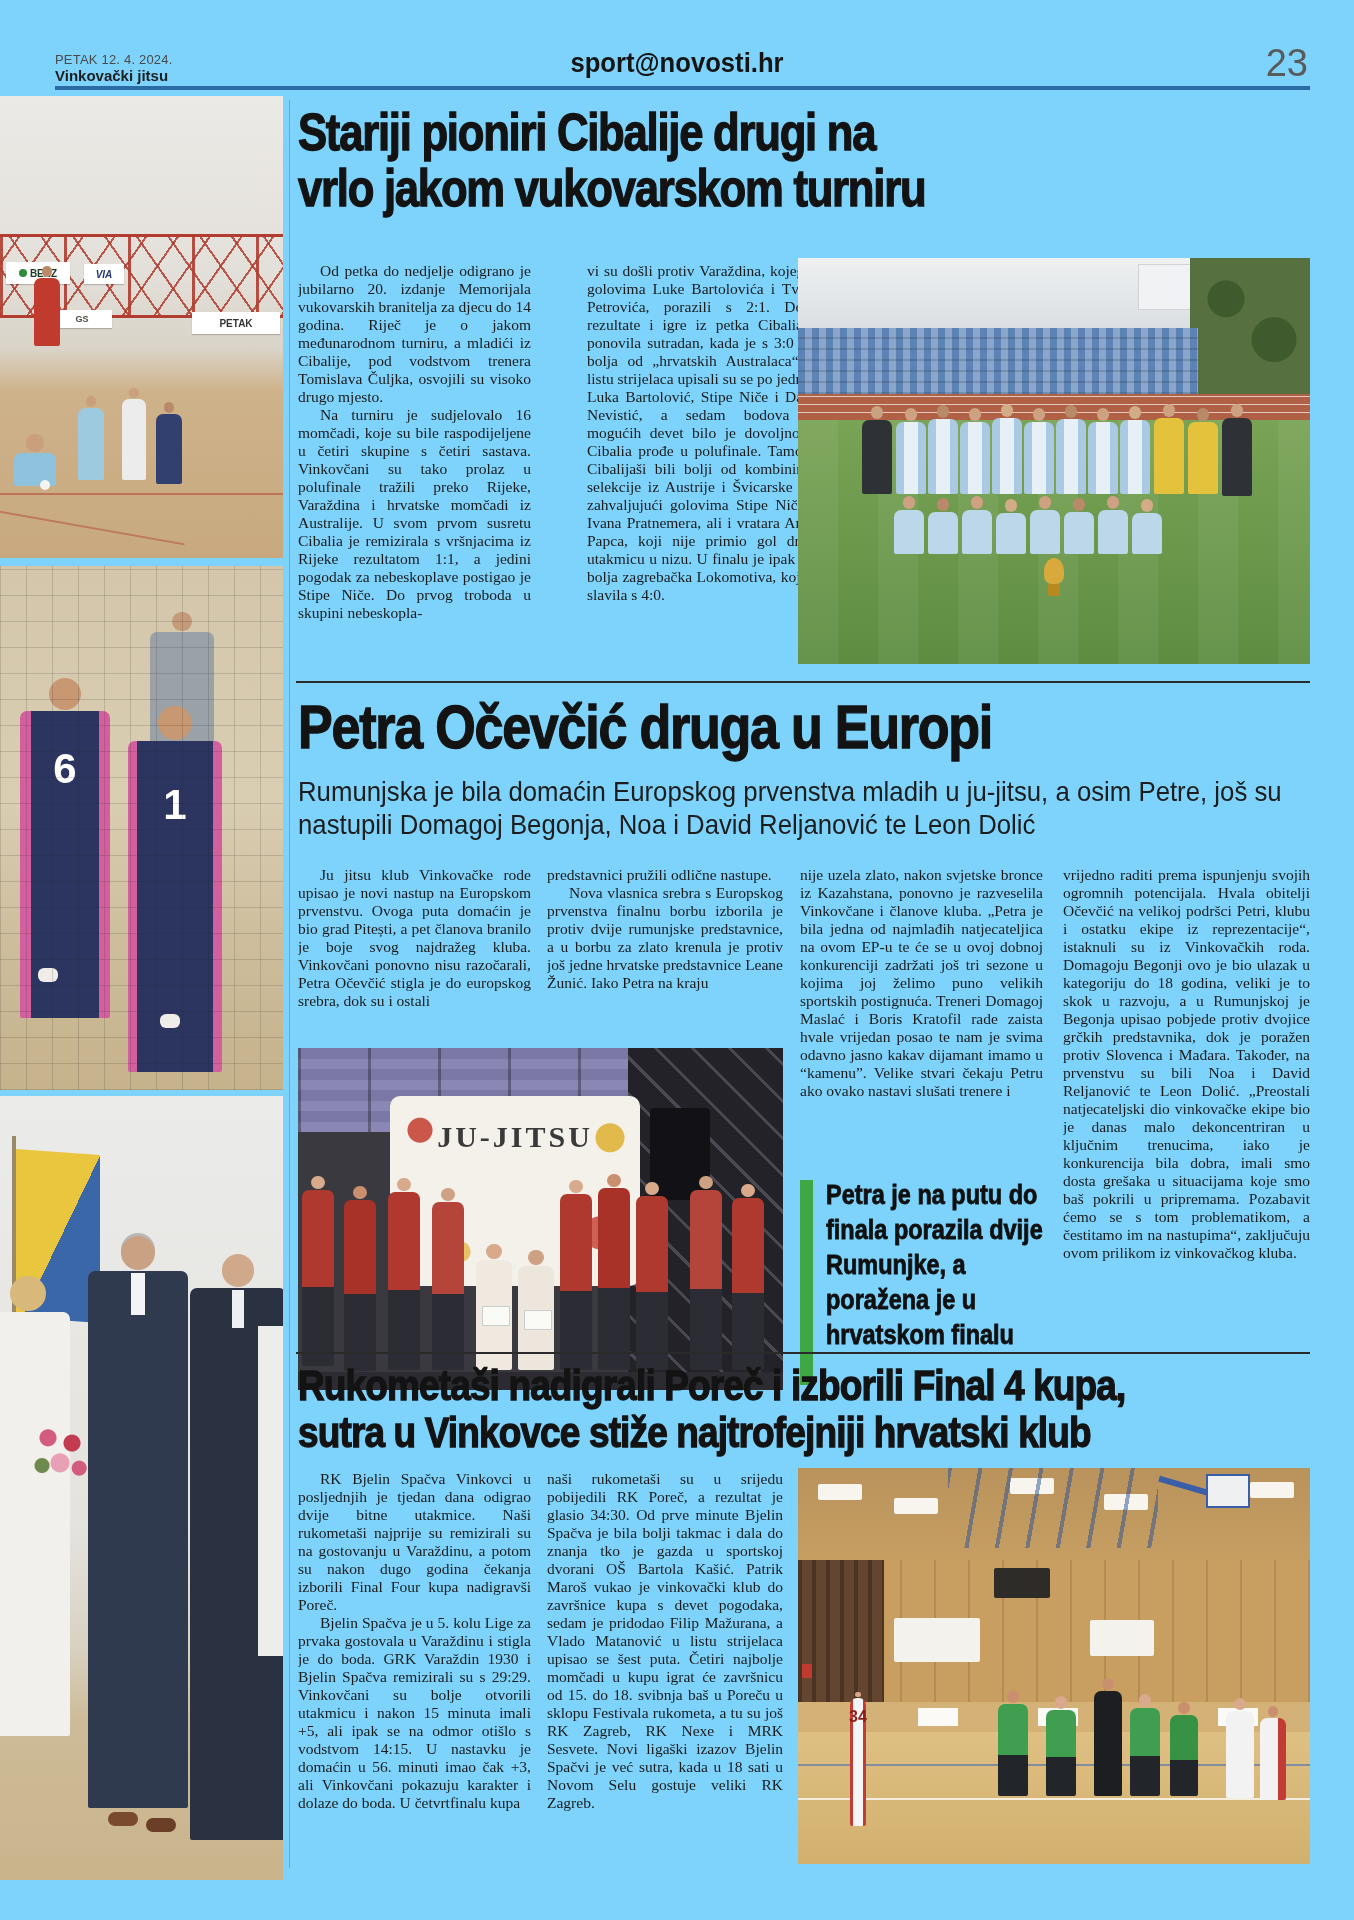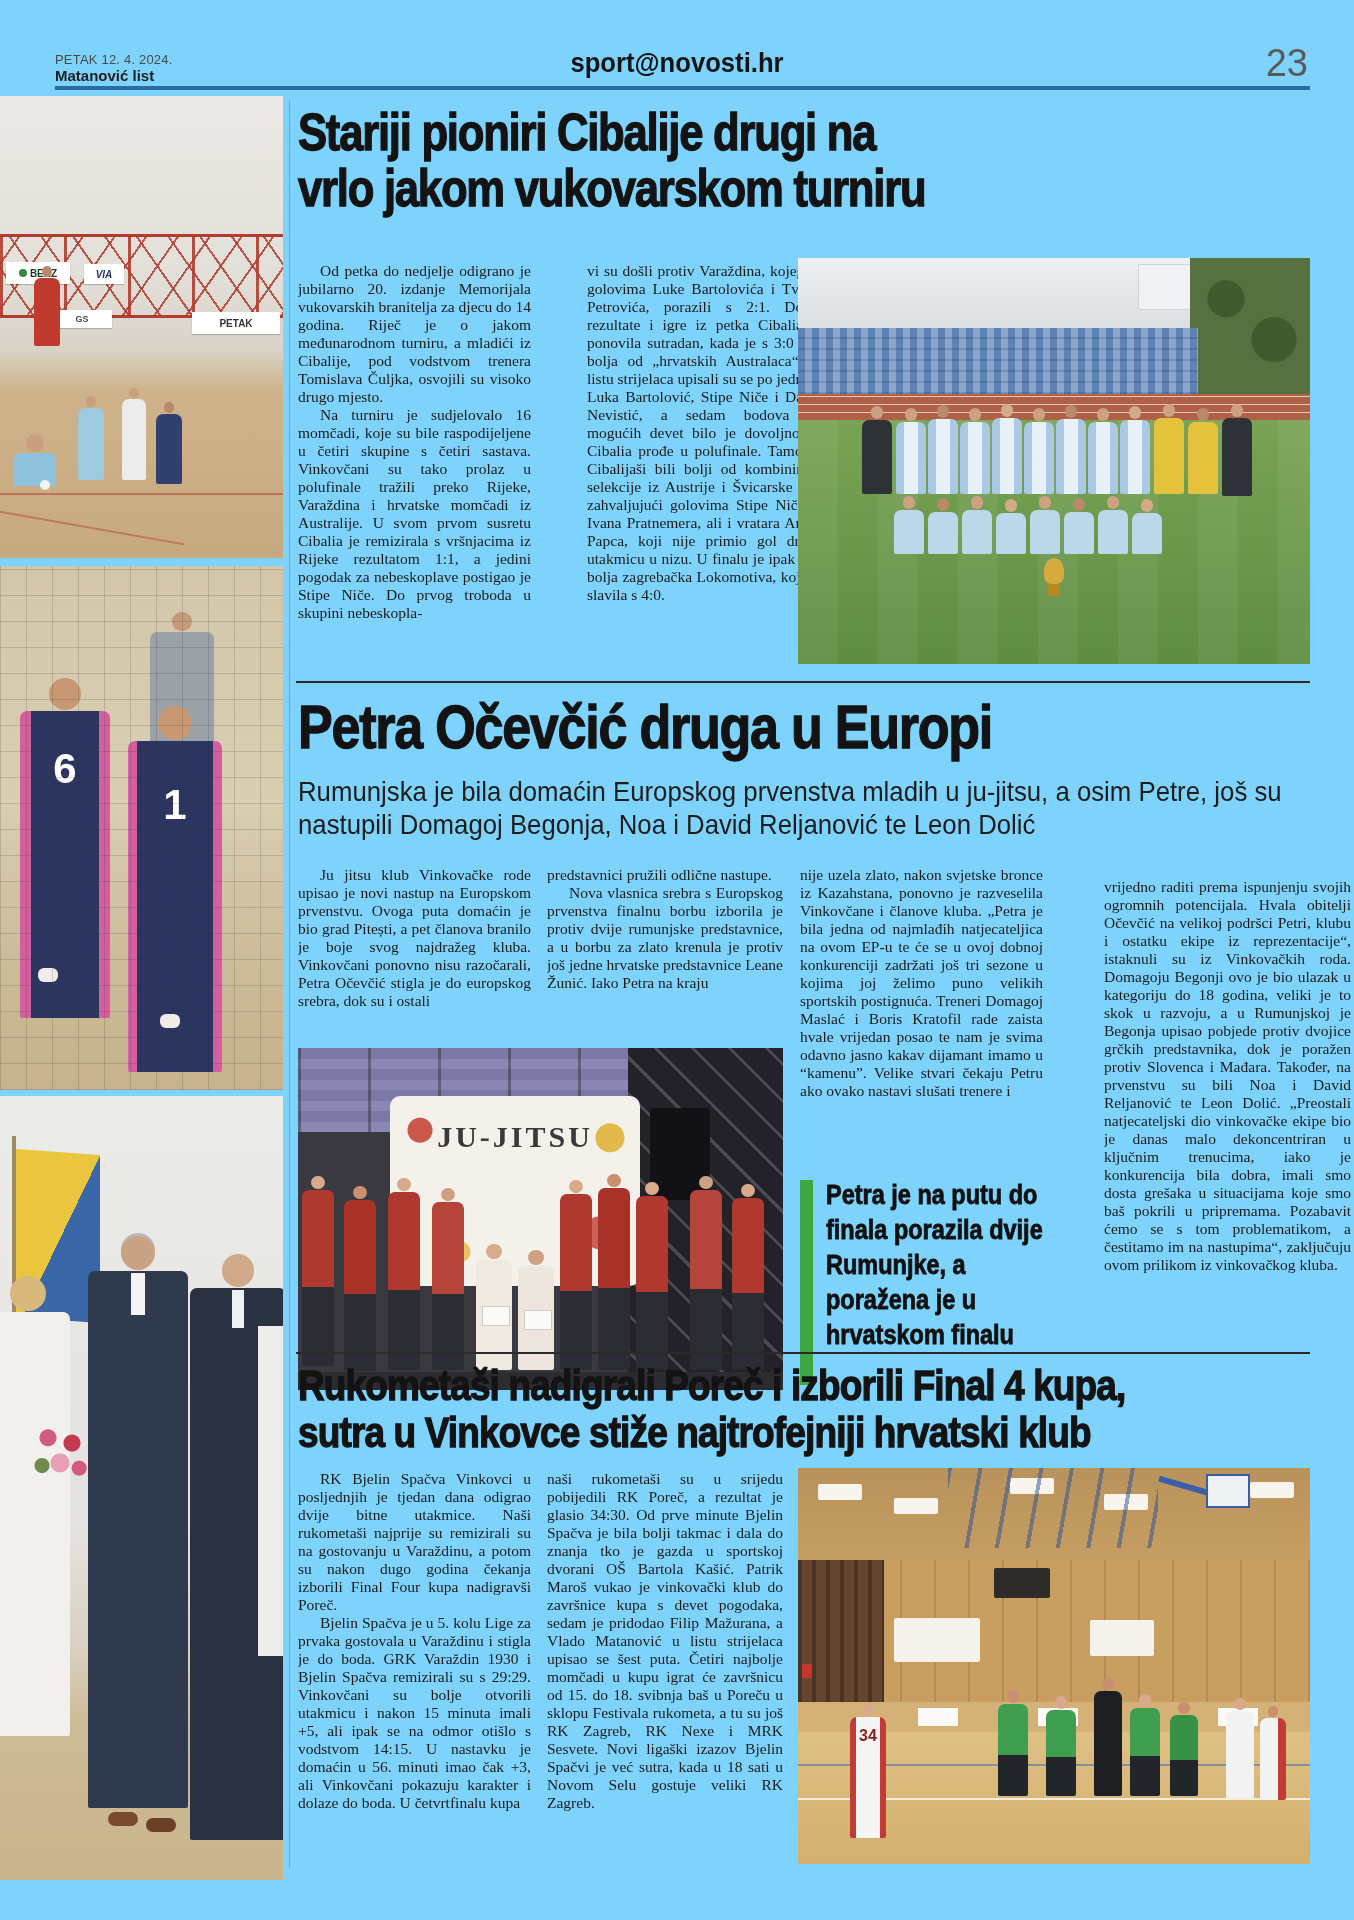--- a/index.html
+++ b/index.html
@@ -36,21 +36,21 @@
   .jnum{font-family:"Liberation Sans",sans-serif;font-weight:700;color:#fff;}
   .banner{position:absolute;background:#fff;display:flex;align-items:center;justify-content:center;
           gap:3px;font-family:"Liberation Sans",sans-serif;font-weight:700;box-shadow:0 1px 1px rgba(0,0,0,.2);}
 </style>
 </head>
 <body>
 
 <div class="page">
 
   <div class="abs hd-small" style="left:55px;top:52px;">PETAK 12. 4. 2024.</div>
-  <div class="abs hd-pub" style="left:55px;top:67px;">Matanović list</div>
+  <div class="abs hd-pub" style="left:55px;top:67px;">Vinkovački jitsu</div>
   <div class="abs hd-mail" style="left:427px;top:48px;width:500px;text-align:center;">sport@novosti.hr</div>
   <div class="abs hd-num" style="left:1220px;top:42px;width:88px;text-align:right;">23</div>
   <div class="abs rule-blue" style="left:55px;top:86px;width:1255px;height:4px;"></div>
 
   <div class="abs vline" style="left:289px;top:100px;width:1px;height:1768px;"></div>
 
   <div class="ph" style="left:0;top:96px;width:283px;height:462px;background:linear-gradient(180deg,#eceae6 0%,#e3e0da 38%,#d9d3c7 55%,#ceb28a 64%,#c8a97f 100%);" title="volleyball training in bright sports hall with red railing">
     <div class="abs" style="left:0;top:138px;width:283px;height:78px;border-top:3px solid #b23c30;border-bottom:3px solid #b23c30;background:repeating-linear-gradient(55deg,rgba(178,60,48,.85) 0 2px,transparent 2px 26px),repeating-linear-gradient(-55deg,rgba(178,60,48,.85) 0 2px,transparent 2px 26px),repeating-linear-gradient(90deg,rgba(178,60,48,.9) 0 3px,transparent 3px 64px);"></div>
     <div class="banner" style="left:6px;top:166px;width:64px;height:22px;font-size:10px;color:#1d3a24;">
         <span style="width:8px;height:8px;border-radius:50%;background:#2e8b3a;display:inline-block;"></span>
@@ -249,21 +249,21 @@
   <div class="abs colbox" style="left:298px;top:866px;width:233px;height:152px;">
     <p class="bp ind">Ju jitsu klub Vinkovačke rode upisao je novi nastup na Europskom prvenstvu. Ovoga puta domaćin je bio grad Pitești, a pet članova branilo je boje svog najdražeg kluba. Vinkovčani ponovno nisu razočarali, Petra Očevčić stigla je do europskog srebra, dok su i ostali</p>
   </div>
   <div class="abs colbox" style="left:547px;top:866px;width:236px;height:170px;">
     <p class="bp">predstavnici pružili odlične nastupe.</p>
     <p class="bp ind">Nova vlasnica srebra s Europskog prvenstva finalnu borbu izborila je protiv dvije rumunjske predstavnice, a u borbu za zlato krenula je protiv još jedne hrvatske predstavnice Leane Žunić. Iako Petra na kraju</p>
   </div>
   <div class="abs colbox" style="left:800px;top:866px;width:243px;height:262px;">
     <p class="bp">nije uzela zlato, nakon svjetske bronce iz Kazahstana, ponovno je razveselila Vinkovčane i članove kluba. „Petra je bila jedna od najmlađih natjecateljica na ovom EP-u te će se u ovoj dobnoj konkurenciji zadržati još tri sezone u kojima joj želimo puno velikih sportskih postignuća. Treneri Domagoj Maslać i Boris Kratofil rade zaista hvale vrijedan posao te nam je svima odavno jasno kakav dijamant imamo u “kamenu”. Velike stvari čekaju Petru ako ovako nastavi slušati trenere i</p>
   </div>
-  <div class="abs colbox" style="left:1104px;top:866px;width:247px;height:474px;margin-top:12px;">
+  <div class="abs colbox" style="left:1063px;top:866px;width:247px;height:474px;">
     <p class="bp">vrijedno raditi prema ispunjenju svojih ogromnih potencijala. Hvala obitelji Očevčić na velikoj podršci Petri, klubu i ostatku ekipe iz reprezentacije“, istaknuli su iz Vinkovačkih roda. Domagoju Begonji ovo je bio ulazak u kategoriju do 18 godina, veliki je to skok u razvoju, a u Rumunjskoj je Begonja upisao pobjede protiv dvojice grčkih predstavnika, dok je poražen protiv Slovenca i Mađara. Također, na prvenstvu su bili Noa i David Reljanović te Leon Dolić. „Preostali natjecateljski dio vinkovačke ekipe bio je danas malo dekoncentriran u ključnim trenucima, iako je konkurencija bila dobra, imali smo dosta grešaka u situacijama koje smo baš pokrili u pripremama. Pozabavit ćemo se s tom problematikom, a čestitamo im na nastupima“, zaključuju ovom prilikom iz vinkovačkog kluba.</p>
   </div>
 
   <div class="ph" style="left:298px;top:1048px;width:485px;height:342px;background:#3a3940;" title="ju-jitsu club members in red shirts with two young athletes in white gis in an arena">
     <div class="abs" style="left:0;top:0;width:485px;height:84px;background:repeating-linear-gradient(90deg,rgba(20,20,30,.35) 0 3px,transparent 3px 70px),repeating-linear-gradient(0deg,#8a87b4 0 10px,#7b78a6 10px 21px);"></div>
     <div class="abs" style="left:330px;top:0;width:155px;height:342px;background:repeating-linear-gradient(45deg,#4a4952 0 3px,transparent 3px 26px),#232228;"></div>
     <div class="abs" style="left:352px;top:60px;width:60px;height:92px;background:#121216;border-radius:4px;"></div>
     <div class="abs" style="left:92px;top:48px;width:250px;height:190px;border-radius:10px;background:radial-gradient(circle at 12% 18%,rgba(196,59,46,.85) 0 12px,transparent 13px),radial-gradient(circle at 88% 22%,rgba(224,180,58,.9) 0 14px,transparent 15px),radial-gradient(circle at 84% 72%,rgba(196,59,46,.8) 0 16px,transparent 17px),radial-gradient(circle at 28% 82%,rgba(224,180,58,.75) 0 10px,transparent 11px),#f4f1ea;text-align:center;">
       <span style="display:inline-block;margin-top:24px;font-family:'Liberation Serif',serif;font-weight:700;font-size:30px;letter-spacing:3px;color:#3a3a3a;">JU-JITSU</span>
     </div>
@@ -348,21 +348,21 @@
     <div class="abs" style="left:96px;top:150px;width:86px;height:44px;background:#f4f2ed;border-radius:2px;"></div>
     <div class="abs" style="left:292px;top:152px;width:64px;height:36px;background:#f4f2ed;border-radius:2px;"></div>
     <div class="abs" style="left:4px;top:196px;width:10px;height:14px;background:#c03a2e;"></div>
     <div class="abs" style="left:0;top:234px;width:512px;height:30px;background:#d4b277;"></div>
     <div class="abs" style="left:120px;top:240px;width:40px;height:18px;background:#fbfaf7;"></div>
     <div class="abs" style="left:240px;top:240px;width:40px;height:18px;background:#fbfaf7;"></div>
     <div class="abs" style="left:420px;top:240px;width:40px;height:18px;background:#fbfaf7;"></div>
     <div class="abs" style="left:0;top:264px;width:512px;height:132px;background:linear-gradient(180deg,#dec083,#d2b06e);"></div>
     <div class="abs" style="left:0;top:296px;width:512px;height:2px;background:rgba(70,110,180,.6);"></div>
     <div class="abs" style="left:0;top:330px;width:512px;height:2px;background:rgba(255,255,255,.75);"></div>
-    <div class="fig" style="left:52px;top:236px;width:36px;height:134px;justify-content:center;">
+    <div class="fig" style="left:52px;top:224px;width:16px;height:134px;justify-content:center;">
       <div class="fh" style="width:34%;background:#d9a888;"></div>
       <div class="fb" style="background:linear-gradient(90deg,#c23b34 0 18%,#f5f5f5 18% 82%,#c23b34 82%);">
           <span class="jnum" style="color:#8a1f1a;font-size:16px;margin-top:10px;">34</span>
         </div>
     </div>
     <div class="fig" style="left:200px;top:222px;width:30px;height:106px;">
         <div class="fh" style="background:#c98f6f;"></div>
         <div class="fb" style="background:linear-gradient(180deg,#3f9e4f 0 55%,#22262b 55%);"></div>
       </div>
     <div class="fig" style="left:248px;top:228px;width:30px;height:100px;">

